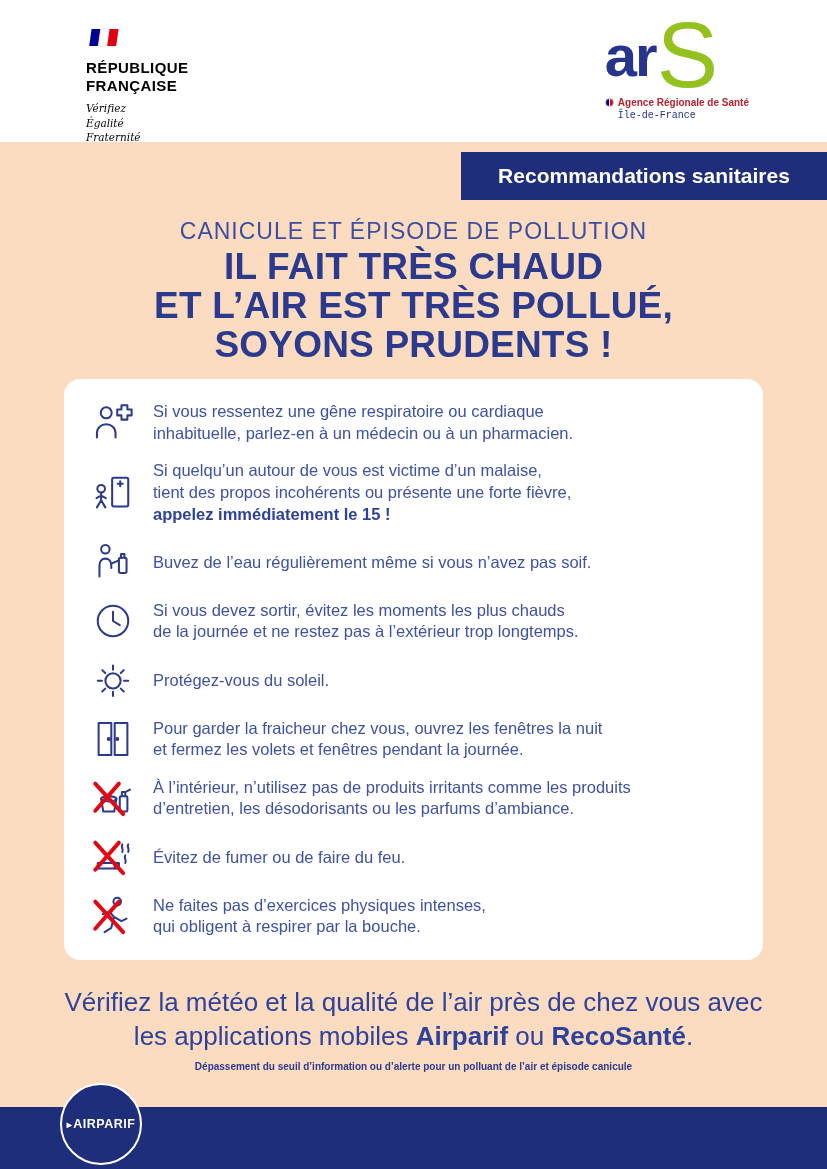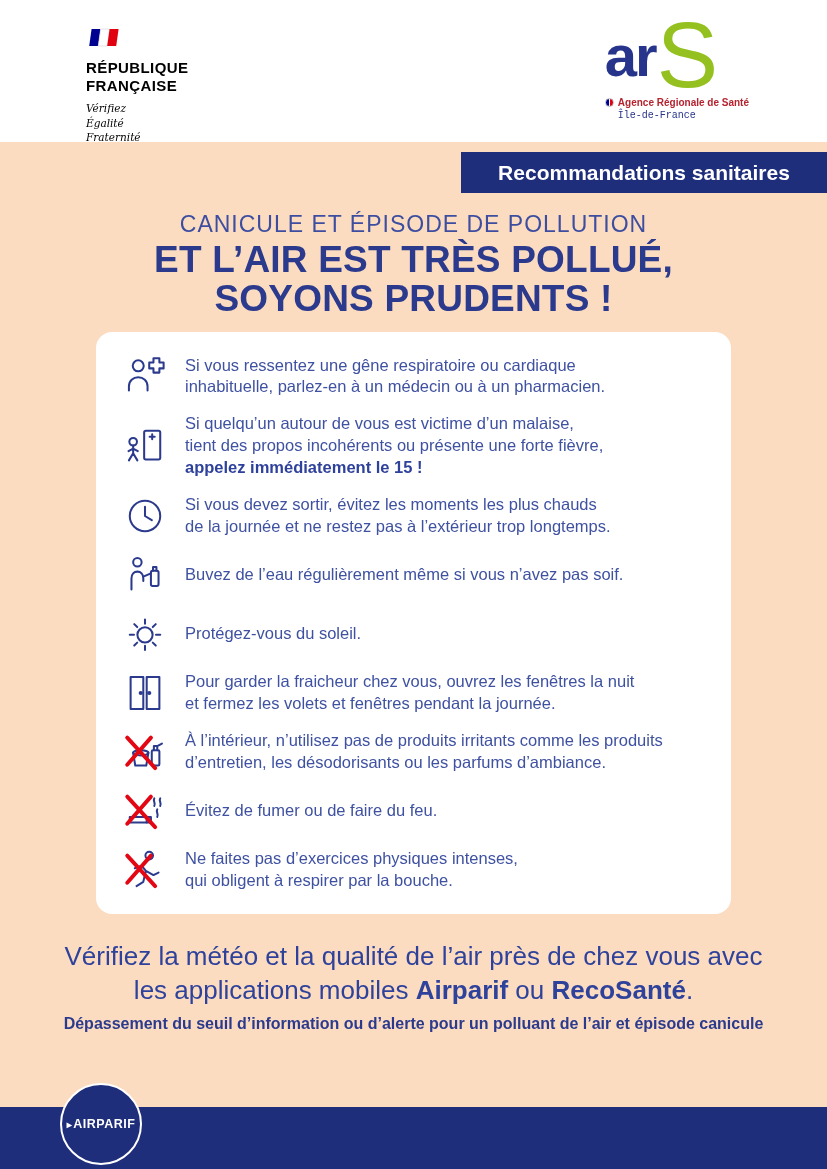--- a/index.html
+++ b/index.html
@@ -27,43 +27,43 @@
   .ars-sub { margin-top:4px; font-size:10px; line-height:1.3; }
   .ars-sub-row { display:flex; align-items:center; gap:4px; }
   .ars-dot { width:9px; height:9px; border-radius:50%;
     background:linear-gradient(90deg,#000091 0 38%,#fff 38% 62%,#E1000F 62% 100%);
     border:.5px solid #bbb; }
   .ars-agency { color:#B5232F; font-weight:700; }
   .ars-region { color:#27348B; margin-left:13px;font-family:Liberation Mono, monospace; }
 
   
   .content { position:absolute; top:142px; left:0; right:0; bottom:0; background:#FBDCC1; }
-  .banner { margin:10px 0 0 auto; width:366px; height:41px; background:#1F2E7B;
+  .banner { margin:10px 0 0 auto; width:366px; height:48px; background:#1F2E7B;
     color:#fff; font-size:21px; font-weight:700; display:flex; align-items:center;
     justify-content:center; }
   .kicker { margin-top:18px; text-align:center; font-size:23px; letter-spacing:1px;
     color:#3D4EA0; }
   .big-title { margin-top:2px; text-align:center; font-size:37px; font-weight:700;
     line-height:1.06; color:#2B3A8D; letter-spacing:.2px; }
 
   
-  .card { width:635px; margin:14px auto 0; background:#fff; border-radius:16px;
+  .card { width:699px; margin:14px auto 0; background:#fff; border-radius:16px;
     padding:22px 24px 22px 24px; }
   .rec-row { display:flex; align-items:center; gap:15px; }
   .rec-row + .rec-row { margin-top:15px; }
   .rec-icon { width:50px; min-width:50px; display:flex; justify-content:center;
     align-items:center; }
   .rec-text { font-size:16.5px; line-height:1.33; color:#3F51A1; white-space:pre-line; }
   .rec-text .bold { font-weight:700; color:#2F429B; }
 
   
   .footer-note { margin-top:26px; text-align:center; font-size:26px; line-height:1.3;
     color:#2F429B; white-space:pre-line; }
   .footer-note .bold { font-weight:700; }
-  .small-note { margin-top:7px; text-align:center; font-size:16px; font-weight:700;
+  .small-note { margin-top:7px; text-align:center; font-size:10px; font-weight:700;
     color:#2B3A8D; }
 
   
   .bottombar { position:absolute; left:0; right:0; bottom:0; height:62px; background:#1F2E7B; }
   .airparif-logo { position:absolute; left:60px; bottom:4px; width:82px; height:82px;
     border-radius:50%; background:#1F2E7B; border:2.5px solid #fff; z-index:2;
     display:flex; align-items:center; justify-content:center; color:#fff;
     font-size:12.5px; font-weight:700; letter-spacing:.5px; }
   .airparif-logo .arrow { font-size:10px; margin-right:1px; }
 </style>
@@ -109,20 +109,21 @@
     </div>
   </div>
 
   <div class="content">
     <div class="banner">
       <span>Recommandations sanitaires</span>
     </div>
 
     <div class="kicker">CANICULE ET ÉPISODE DE POLLUTION</div>
     <div class="big-title">
+      <div>IL FAIT TRÈS CHAUD</div>
       <div>ET L’AIR EST TRÈS POLLUÉ,</div>
       <div>SOYONS PRUDENTS !</div>
     </div>
 
     <div class="card" id="reco-card">
         <div class="rec-row">
           <div class="rec-icon">
             <svg width="44" height="44" viewBox="0 0 52 52" fill="none" stroke="#2B3A8D" stroke-width="2.4" stroke-linecap="round" stroke-linejoin="round">
               <circle cx="18" cy="14" r="6.5"></circle>
               <path d="M7 43v-5c0-6.5 5-10.5 11-10.5S29 31.5 29 38v5"></path>
@@ -137,46 +138,46 @@
             <svg width="44" height="44" viewBox="0 0 52 52" fill="none" stroke="#2B3A8D" stroke-width="2.4" stroke-linecap="round" stroke-linejoin="round">
               <rect x="25" y="8" width="19" height="34" rx="2"></rect>
               <path d="M31.5 15h6M34.5 12v6"></path>
               <circle cx="12" cy="21" r="4.5"></circle>
               <path d="M12 25.5v9M12 29l-5.5 3M12 29l5.5 3M12 34.5L7 43M12 34.5l5 8.5"></path>
             </svg>
           </div>
           <div class="rec-text"><span>Si quelqu’un autour de vous est victime d’un malaise,
 tient des propos incohérents ou présente une forte fièvre,
 </span><span class="bold">appelez immédiatement le 15 !</span></div>
-        </div>
-        <div class="rec-row">
-          <div class="rec-icon">
-            <svg width="44" height="44" viewBox="0 0 52 52" fill="none" stroke="#2B3A8D" stroke-width="2.4" stroke-linecap="round" stroke-linejoin="round">
-              <circle cx="26" cy="26" r="18"></circle>
-              <path d="M26 15v11l8 5"></path>
-            </svg>
-          </div>
-          <div class="rec-text"><span>Si vous devez sortir, évitez les moments les plus chauds
-de la journée et ne restez pas à l’extérieur trop longtemps.</span></div>
         </div>
         <div class="rec-row">
           <div class="rec-icon">
             <svg width="44" height="44" viewBox="0 0 52 52" fill="none" stroke="#2B3A8D" stroke-width="2.4" stroke-linecap="round" stroke-linejoin="round">
               <circle cx="17" cy="11" r="5"></circle>
               <path d="M10 43V30c0-5 3-8 7-8s7 3 7 8v3"></path>
               <path d="M24 28l9-4"></path>
               <rect x="33" y="21" width="9" height="18" rx="2"></rect>
               <path d="M35.5 21v-4.5h4V21"></path>
             </svg>
           </div>
           <div class="rec-text"><span>Buvez de l’eau régulièrement même si vous n’avez pas soif.</span></div>
         </div>
         <div class="rec-row">
           <div class="rec-icon">
             <svg width="44" height="44" viewBox="0 0 52 52" fill="none" stroke="#2B3A8D" stroke-width="2.4" stroke-linecap="round" stroke-linejoin="round">
+              <circle cx="26" cy="26" r="18"></circle>
+              <path d="M26 15v11l8 5"></path>
+            </svg>
+          </div>
+          <div class="rec-text"><span>Si vous devez sortir, évitez les moments les plus chauds
+de la journée et ne restez pas à l’extérieur trop longtemps.</span></div>
+        </div>
+        <div class="rec-row">
+          <div class="rec-icon">
+            <svg width="44" height="44" viewBox="0 0 52 52" fill="none" stroke="#2B3A8D" stroke-width="2.4" stroke-linecap="round" stroke-linejoin="round">
               <circle cx="26" cy="27" r="9"></circle>
               <path d="M26 9v5M26 40v5M8 27h5M39 27h5M13.3 14.3l3.5 3.5M35.2 36.2l3.5 3.5M38.7 14.3l-3.5 3.5M16.8 36.2l-3.5 3.5"></path>
             </svg>
           </div>
           <div class="rec-text"><span>Protégez-vous du soleil.</span></div>
         </div>
         <div class="rec-row">
           <div class="rec-icon">
             <svg width="44" height="44" viewBox="0 0 52 52" fill="none" stroke="#2B3A8D" stroke-width="2.4" stroke-linecap="round" stroke-linejoin="round">
               <rect x="9" y="7" width="15" height="38"></rect>

